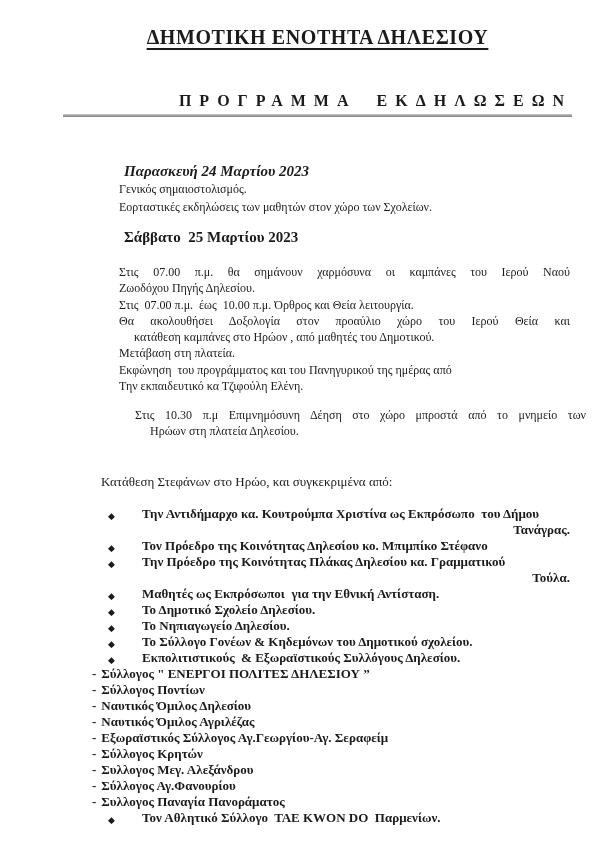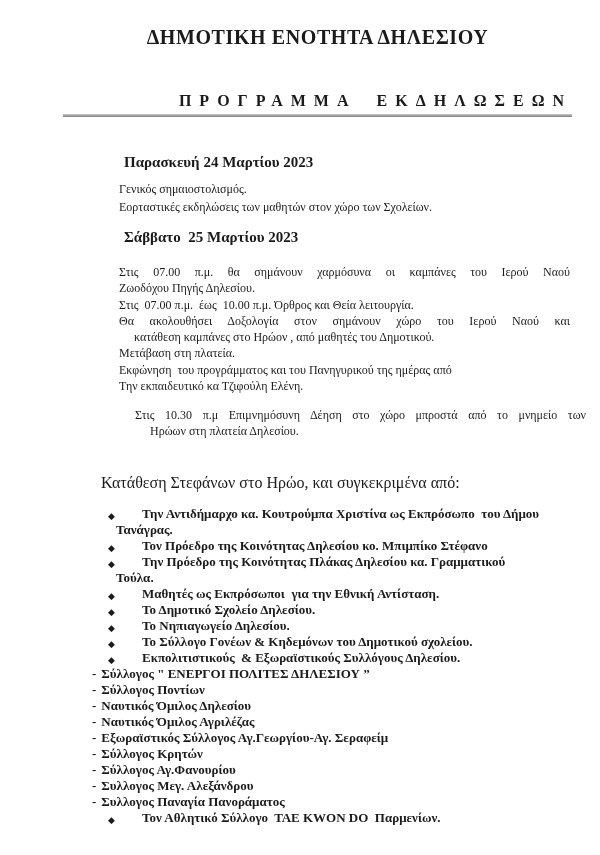--- a/index.html
+++ b/index.html
@@ -6,53 +6,53 @@
   .page{
     position:relative;width:600px;height:855px;background:#ffffff;
     font-family:"Liberation Serif","DejaVu Serif",serif;color:#1b1b1b;
     overflow:hidden;margin:0 auto;
   }
   
   .doc-title{
     position:absolute;top:26px;left:63px;width:509px;text-align:center;
     font-size:20px;font-weight:bold;letter-spacing:.6px;
   }
-  .doc-title .ul{text-decoration-thickness:2px;text-underline-offset:4px;}
+  .doc-title .ul{text-decoration:underline;text-decoration-thickness:2px;text-underline-offset:4px;}
   .doc-subtitle{
     position:absolute;top:92px;left:63px;width:509px;text-align:right;
     font-size:16px;font-weight:bold;letter-spacing:8px;word-spacing:9px;white-space:nowrap;
   }
   .rule{
     position:absolute;top:114px;left:63px;width:509px;height:3px;
     background:linear-gradient(#c9c9c9,#7e7e7e);
   }
   
   .day-heading{position:absolute;left:124px;font-size:15px;font-weight:bold;white-space:pre;}
-  #friday-heading{top:154px;}
+  #friday-heading{top:163px;font-style:italic;}
   #saturday-heading{top:229px;}
   
   .textblock{position:absolute;left:0;width:570px;font-size:12px;}
   #friday-block{top:181px;line-height:17.5px;}
   #program-block{top:264px;line-height:16.3px;}
   #memorial-block{top:407px;line-height:16.3px;padding-left:16px;}
   .textblock .line{padding-left:119px;}
   .textblock .line.indent{padding-left:134px;}
   .line.justify{text-align:justify;text-align-last:justify;}
-  #wreaths-intro{position:absolute;top:474px;left:101px;font-size:16px;}
+  #wreaths-intro{position:absolute;top:474px;left:101px;font-size:13px;}
   
   #wreath-list{
     position:absolute;top:506px;left:0;width:570px;
     font-size:13px;font-weight:bold;line-height:16px;
   }
   .li-line{position:relative;}
   .li-line.m-diamond{padding-left:142px;}
   .li-line.m-diamond .mk{
     position:absolute;left:108px;top:2px;font-size:9px;line-height:16px;
   }
-  .li-line.m-none{padding-left:116px;}
+  .li-line.m-none{padding-left:116px;text-align:right;}
   .li-line.m-dash{padding-left:92px;}
   .li-line.m-dash .mk{margin-right:5px;}
 </style>
 </head>
 <body>
 
 <div class="page">
 
   <div class="doc-title">
     <span class="ul">ΔΗΜΟΤΙΚΗ ΕΝΟΤΗΤΑ ΔΗΛΕΣΙΟΥ</span>
@@ -81,21 +81,21 @@
   <div class="line justify">
         <span class="txt">Στις 07.00 π.μ. θα σημάνουν χαρμόσυνα οι καμπάνες του Ιερού Ναού</span>
       </div>
       <div class="line">
         <span class="txt">Ζωοδόχου Πηγής Δηλεσίου.</span>
       </div>
       <div class="line">
         <span class="txt">Στις&nbsp; 07.00 π.μ.&nbsp; έως&nbsp; 10.00 π.μ. Όρθρος και Θεία λειτουργία.</span>
       </div>
       <div class="line justify">
-        <span class="txt">Θα ακολουθήσει Δοξολογία στον σημάνουν χώρο του Ιερού Ναού και</span>
+        <span class="txt">Θα ακολουθήσει Δοξολογία στον προαύλιο χώρο του Ιερού Θεία και</span>
       </div>
       <div class="line indent">
         <span class="txt">κατάθεση καμπάνες στο Ηρώον , από μαθητές του Δημοτικού.</span>
       </div>
       <div class="line">
         <span class="txt">Μετάβαση στη πλατεία.</span>
       </div>
       <div class="line">
         <span class="txt">Εκφώνηση&nbsp; του προγράμματος και του Πανηγυρικού της ημέρας από</span>
       </div>
@@ -160,24 +160,24 @@
       <div class="li-line m-dash">
         <span class="mk">-</span><span class="txt">Ναυτικός Όμιλος Αγριλέζας</span>
       </div>
       <div class="li-line m-dash">
         <span class="mk">-</span><span class="txt">Εξωραϊστικός Σύλλογος Αγ.Γεωργίου-Αγ. Σεραφείμ</span>
       </div>
       <div class="li-line m-dash">
         <span class="mk">-</span><span class="txt">Σύλλογος Κρητών</span>
       </div>
       <div class="li-line m-dash">
-        <span class="mk">-</span><span class="txt">Σύλλογος Αγ.Φανουρίου</span>
+        <span class="mk">-</span><span class="txt">Συλλογος Μεγ. Αλεξάνδρου</span>
       </div>
       <div class="li-line m-dash">
-        <span class="mk">-</span><span class="txt">Συλλογος Μεγ. Αλεξάνδρου</span>
+        <span class="mk">-</span><span class="txt">Σύλλογος Αγ.Φανουρίου</span>
       </div>
       <div class="li-line m-dash">
         <span class="mk">-</span><span class="txt">Συλλογος Παναγία Πανοράματος</span>
       </div>
       <div class="li-line m-diamond">
         <span class="mk">◆</span><span class="txt">Τον Αθλητικό Σύλλογο&nbsp; ΤΑΕ KWON DO&nbsp; Παρμενίων.</span>
       </div>
     </div>
 
 </div>

